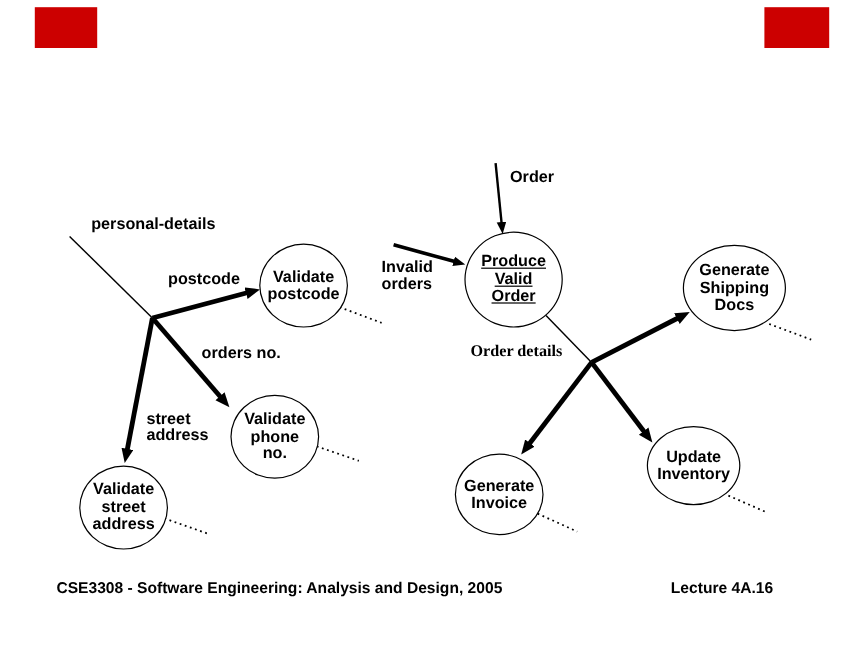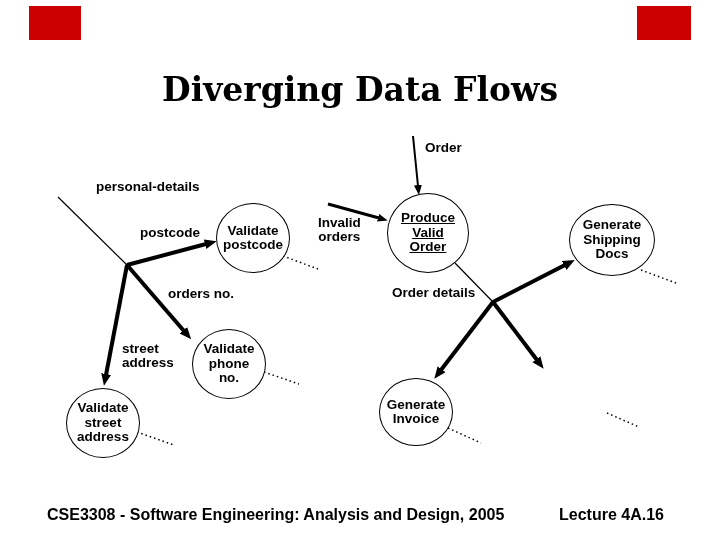--- a/index.html
+++ b/index.html
@@ -31,33 +31,32 @@
   }
   .process{
     position:absolute;z-index:2;
     background:#fff;border:1.2px solid #000;border-radius:50%;
     display:flex;align-items:center;justify-content:center;
     text-align:center;
     font-weight:bold;font-size:13.5px;line-height:14.5px;
     color:#000;white-space:pre-line;
   }
   .footer-text{
-    position:absolute;z-index:3;top:506px;
-    font-weight:bold;font-size:16px;color:#000;
+    position:absolute;z-index:3;top:482px;
+    font-weight:bold;font-size:13px;color:#000;
   }
 </style>
 </head>
 <body>
 
 <div id="slide">
 
   <div class="accent" style="left: 29px; background: rgb(204, 0, 0);"></div>
   <div class="accent" style="left: 637px; width: 54px; background: rgb(204, 0, 0);"></div>
 
-  <div id="slide-title">Diverging Data Flows</div>
 
   <svg class="wires" width="720" height="540" viewBox="0 0 720 540">
     <defs>
       <marker id="ah-big" markerUnits="userSpaceOnUse" markerWidth="14" markerHeight="12" refX="1" refY="5" orient="auto">
         <path d="M0,0 L12,5 L0,10 Z" fill="#000"></path>
       </marker>
       <marker id="ah-med" markerUnits="userSpaceOnUse" markerWidth="12" markerHeight="10" refX="1" refY="4" orient="auto">
         <path d="M0,0 L10,4 L0,8 Z" fill="#000"></path>
       </marker>
     </defs>
@@ -84,42 +83,44 @@
 
     <line x1="283" y1="256" x2="318" y2="269" stroke="#000" stroke-width="1.5" stroke-dasharray="1.5 3"></line>
     <line x1="264" y1="372" x2="299" y2="384" stroke="#000" stroke-width="1.5" stroke-dasharray="1.5 3"></line>
     <line x1="137" y1="432" x2="174" y2="445" stroke="#000" stroke-width="1.5" stroke-dasharray="1.5 3"></line>
     <line x1="641" y1="270" x2="676" y2="283" stroke="#000" stroke-width="1.5" stroke-dasharray="1.5 3"></line>
     <line x1="607" y1="413" x2="639" y2="427" stroke="#000" stroke-width="1.5" stroke-dasharray="1.5 3"></line>
     <line x1="448" y1="428" x2="481" y2="443" stroke="#000" stroke-width="1.5" stroke-dasharray="1.5 3"></line>
   </svg>
 
   <div class="label" style="left:425px;top:141px;">Order</div>
-  <div class="label" style="left:72px;top:180px;padding-left:24px;">personal-details</div>
+  <div class="label" style="left:52px;top:180px;padding-left:24px;">personal-details</div>
   <div class="label" style="left:140px;top:226px;">postcode</div>
-  <div class="label" style="left:318px;top:216px;text-align:center;">Invalid
+  <div class="label" style="left:318px;top:216px;">Invalid
 orders</div>
   <div class="label" style="left:168px;top:287px;">orders no.</div>
   <div class="label" style="left:122px;top:342px;">street
 address</div>
-  <div class="label" style="left:392px;top:286px;">Order details</div>
+  <div class="label" style="left:392px;top:286px;font-family:Liberation Serif, serif;">Order details</div>
 
   <div class="process" style="left:216px;top:203px;width:72px;height:68px;">Validate
 postcode</div>
   <div class="process" style="left:387px;top:193px;width:80px;height:78px;text-decoration:underline;">Produce
 Valid
 Order</div>
   <div class="process" style="left:569px;top:204px;width:84px;height:70px;">Generate
 Shipping
 Docs</div>
   <div class="process" style="left:192px;top:329px;width:72px;height:68px;">Validate
 phone
 no.</div>
   <div class="process" style="left:66px;top:388px;width:72px;height:68px;">Validate
 street
 address</div>
   <div class="process" style="left:379px;top:378px;width:72px;height:66px;">Generate
 Invoice</div>
+  <div class="process" style="left:539px;top:355px;width:76px;height:64px;">Update
+Inventory</div>
 
   <div class="footer-text" style="left:47px;">CSE3308 - Software Engineering: Analysis and Design, 2005</div>
   <div class="footer-text" style="left:511px;margin-left:48px;">Lecture 4A.16</div>
 
 </div>
 
 </body></html>

